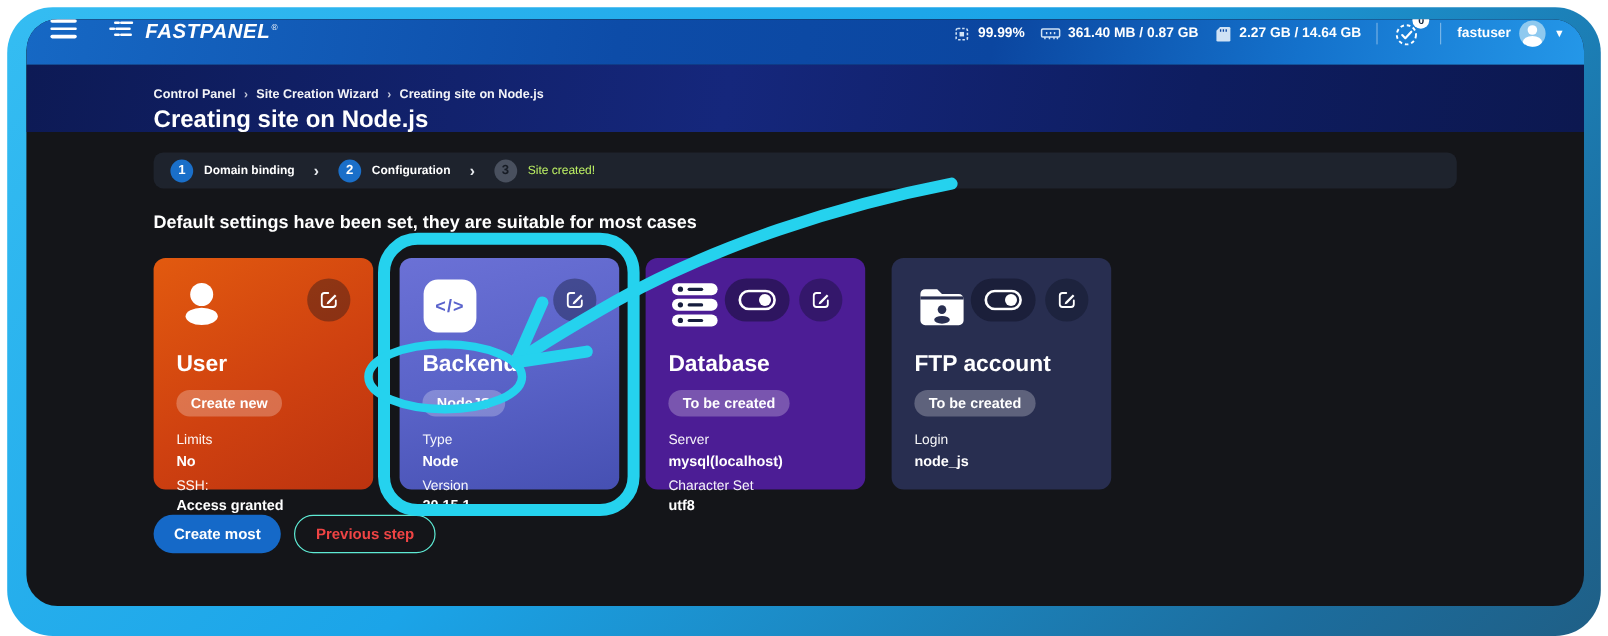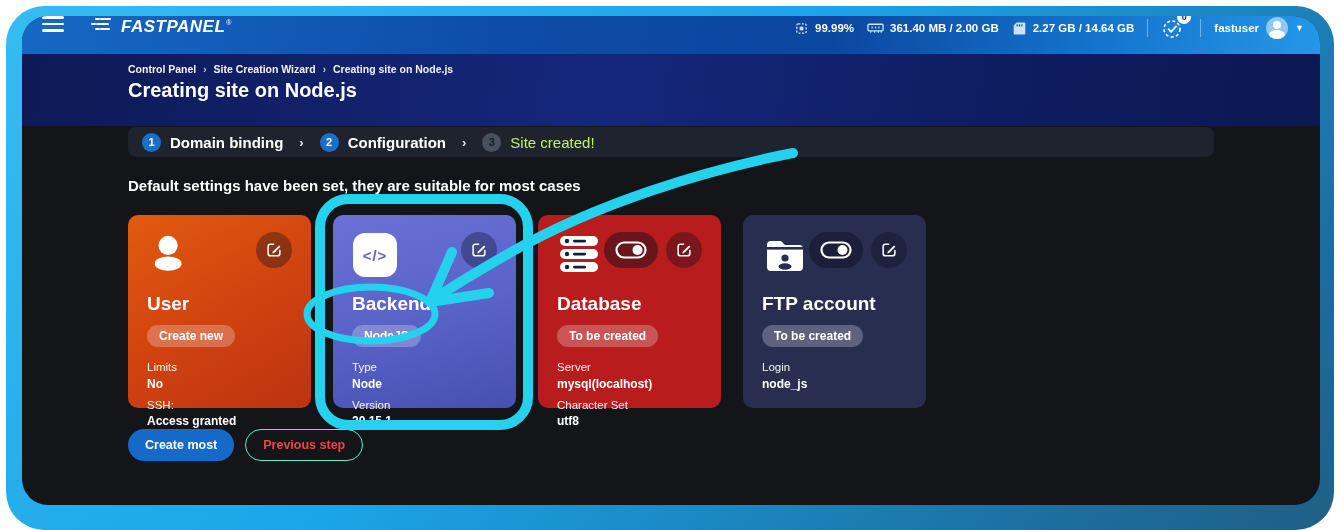--- a/index.html
+++ b/index.html
@@ -32,47 +32,47 @@
   .badge { position:absolute; right:-4px; top:-6px; width:14px; height:14px; border-radius:50%;
            background:#fff; color:#12263f; font-size:9px; font-weight:bold;
            display:flex; align-items:center; justify-content:center; }
   .usermenu { display:flex; align-items:center; gap:7px; cursor:pointer; }
   .avatar { width:22px; height:22px; border-radius:50%; background:#8ec9ef; position:relative; overflow:hidden; }
   .avatar:before { content:""; position:absolute; left:7px; top:4px; width:8px; height:8px; border-radius:50%; background:#fff; }
   .avatar:after  { content:""; position:absolute; left:3px; top:13px; width:16px; height:10px; border-radius:50%; background:#fff; }
   .chev { font-size:9px; }
 
   
-  .crumbband { position:absolute; left:0; top:38px; right:0; height:72px;
+  .crumbband { position:absolute; left:0; top:38px; right:0; height:56px;
                background:linear-gradient(100deg,#0d1a55 0%,#15277c 45%,#0e1d60 75%,#0c1850 100%);
-               color:#fff; padding:9px 0 0 106px; }
+               color:#fff; padding:19px 0 0 106px; }
   .crumbs { display:flex; align-items:center; gap:7px; font-size:10.5px; font-weight:bold; opacity:.95; }
   .crumb-sep { font-size:10px; opacity:.8; }
   .page-title { font-size:20px; font-weight:bold; margin-top:4px; }
 
   
   .content { position:absolute; left:0; top:94px; right:0; bottom:0; padding:17px 106px 0 106px; color:#fff; }
 
   .wizardbar { height:30px; background:#1e232d; border-radius:8px; display:flex; align-items:center;
                padding:0 14px; gap:16px; }
   .wstep { display:flex; align-items:center; gap:9px; }
   .wnum { width:19px; height:19px; border-radius:50%; background:#1a6fc9; color:#fff;
           font-size:11px; font-weight:bold; display:flex; align-items:center; justify-content:center; }
   .wstep.pending .wnum { background:#49505e; color:#161b24; }
-  .wlabel { font-size:15px; font-weight:bold; }
+  .wlabel { font-size:10px; font-weight:bold; }
   .wstep.pending .wlabel { color:#bef264; font-weight:normal; }
   .wsep { font-size:13px; font-weight:bold; color:#e8ebef; }
 
   .subtitle { margin-top:20px; font-size:15px; font-weight:bold; }
 
   .cards { margin-top:21px; display:flex; gap:22px; }
   .card { width:183px; height:193px; border-radius:10px; padding:17px 19px; position:relative; }
   .card-user    { background:linear-gradient(150deg,#e25a0f 0%,#cf4110 55%,#bc330f 100%); }
   .card-backend { background:linear-gradient(165deg,#6b71d6 0%,#5a63c8 50%,#4650b2 100%); }
-  .card-db      { background:#b91c1c; }
+  .card-db      { background:#4c1d95; }
   .card-backup  { background:linear-gradient(150deg,#8526b5 0%,#6d1a9a 55%,#56107f 100%); }
   .card-ftp     { background:#282e50; }
   .card-top { display:flex; align-items:flex-start; height:46px; }
   .cicon { width:46px; height:46px; display:flex; align-items:center; justify-content:center; }
   .code-badge { width:44px; height:44px; border-radius:12px; background:#fff; color:#5a63cc;
                 font-size:15px; font-weight:bold; display:flex; align-items:center; justify-content:center; letter-spacing:1px; }
   .top-actions { margin-left:auto; display:flex; gap:8px; align-items:center; }
   .togglewrap { width:54px; height:36px; border-radius:18px; background:rgba(10,14,30,.45);
                 display:flex; align-items:center; justify-content:center; cursor:pointer; }
   .editbtn { width:36px; height:36px; border-radius:50%; background:rgba(10,14,30,.35); border:none;
@@ -126,21 +126,21 @@
             <rect x="3" y="3" width="10" height="10" rx="1.5" fill="none" stroke="#cfe2f5" stroke-width="1.4" stroke-dasharray="2.2 1.6"></rect>
             <rect x="6" y="6" width="4" height="4" fill="#cfe2f5"></rect>
           </svg>
           <span>99.99%</span>
         </div>
         <div class="stat">
           <svg class="inline" width="17" height="14" viewBox="0 0 18 14">
             <rect x="1" y="3" width="16" height="7" rx="1.2" fill="none" stroke="#cfe2f5" stroke-width="1.4"></rect>
             <path d="M4 10 v2 M8 10 v2 M12 10 v2 M15 10 v2 M5.5 5.5 v2 M9 5.5 v2 M12.5 5.5 v2" stroke="#cfe2f5" stroke-width="1.3"></path>
           </svg>
-          <span>361.40 MB / 2.00 GB</span>
+          <span>361.40 MB / 0.87 GB</span>
         </div>
         <div class="stat">
           <svg class="inline" width="15" height="15" viewBox="0 0 16 16">
             <path d="M5 1.5 h8 a1.2 1.2 0 0 1 1.2 1.2 v10.6 a1.2 1.2 0 0 1 -1.2 1.2 h-10 a1.2 1.2 0 0 1 -1.2 -1.2 v-8.4 z" fill="#cfe2f5"></path>
             <path d="M5.5 3.5 v2.4 M8 3.5 v2.4 M10.5 3.5 v2.4" stroke="#0b46a0" stroke-width="1.2"></path>
           </svg>
           <span>2.27 GB / 14.64 GB</span>
         </div>
         <div class="vdiv"></div>
         <div class="tasks">

